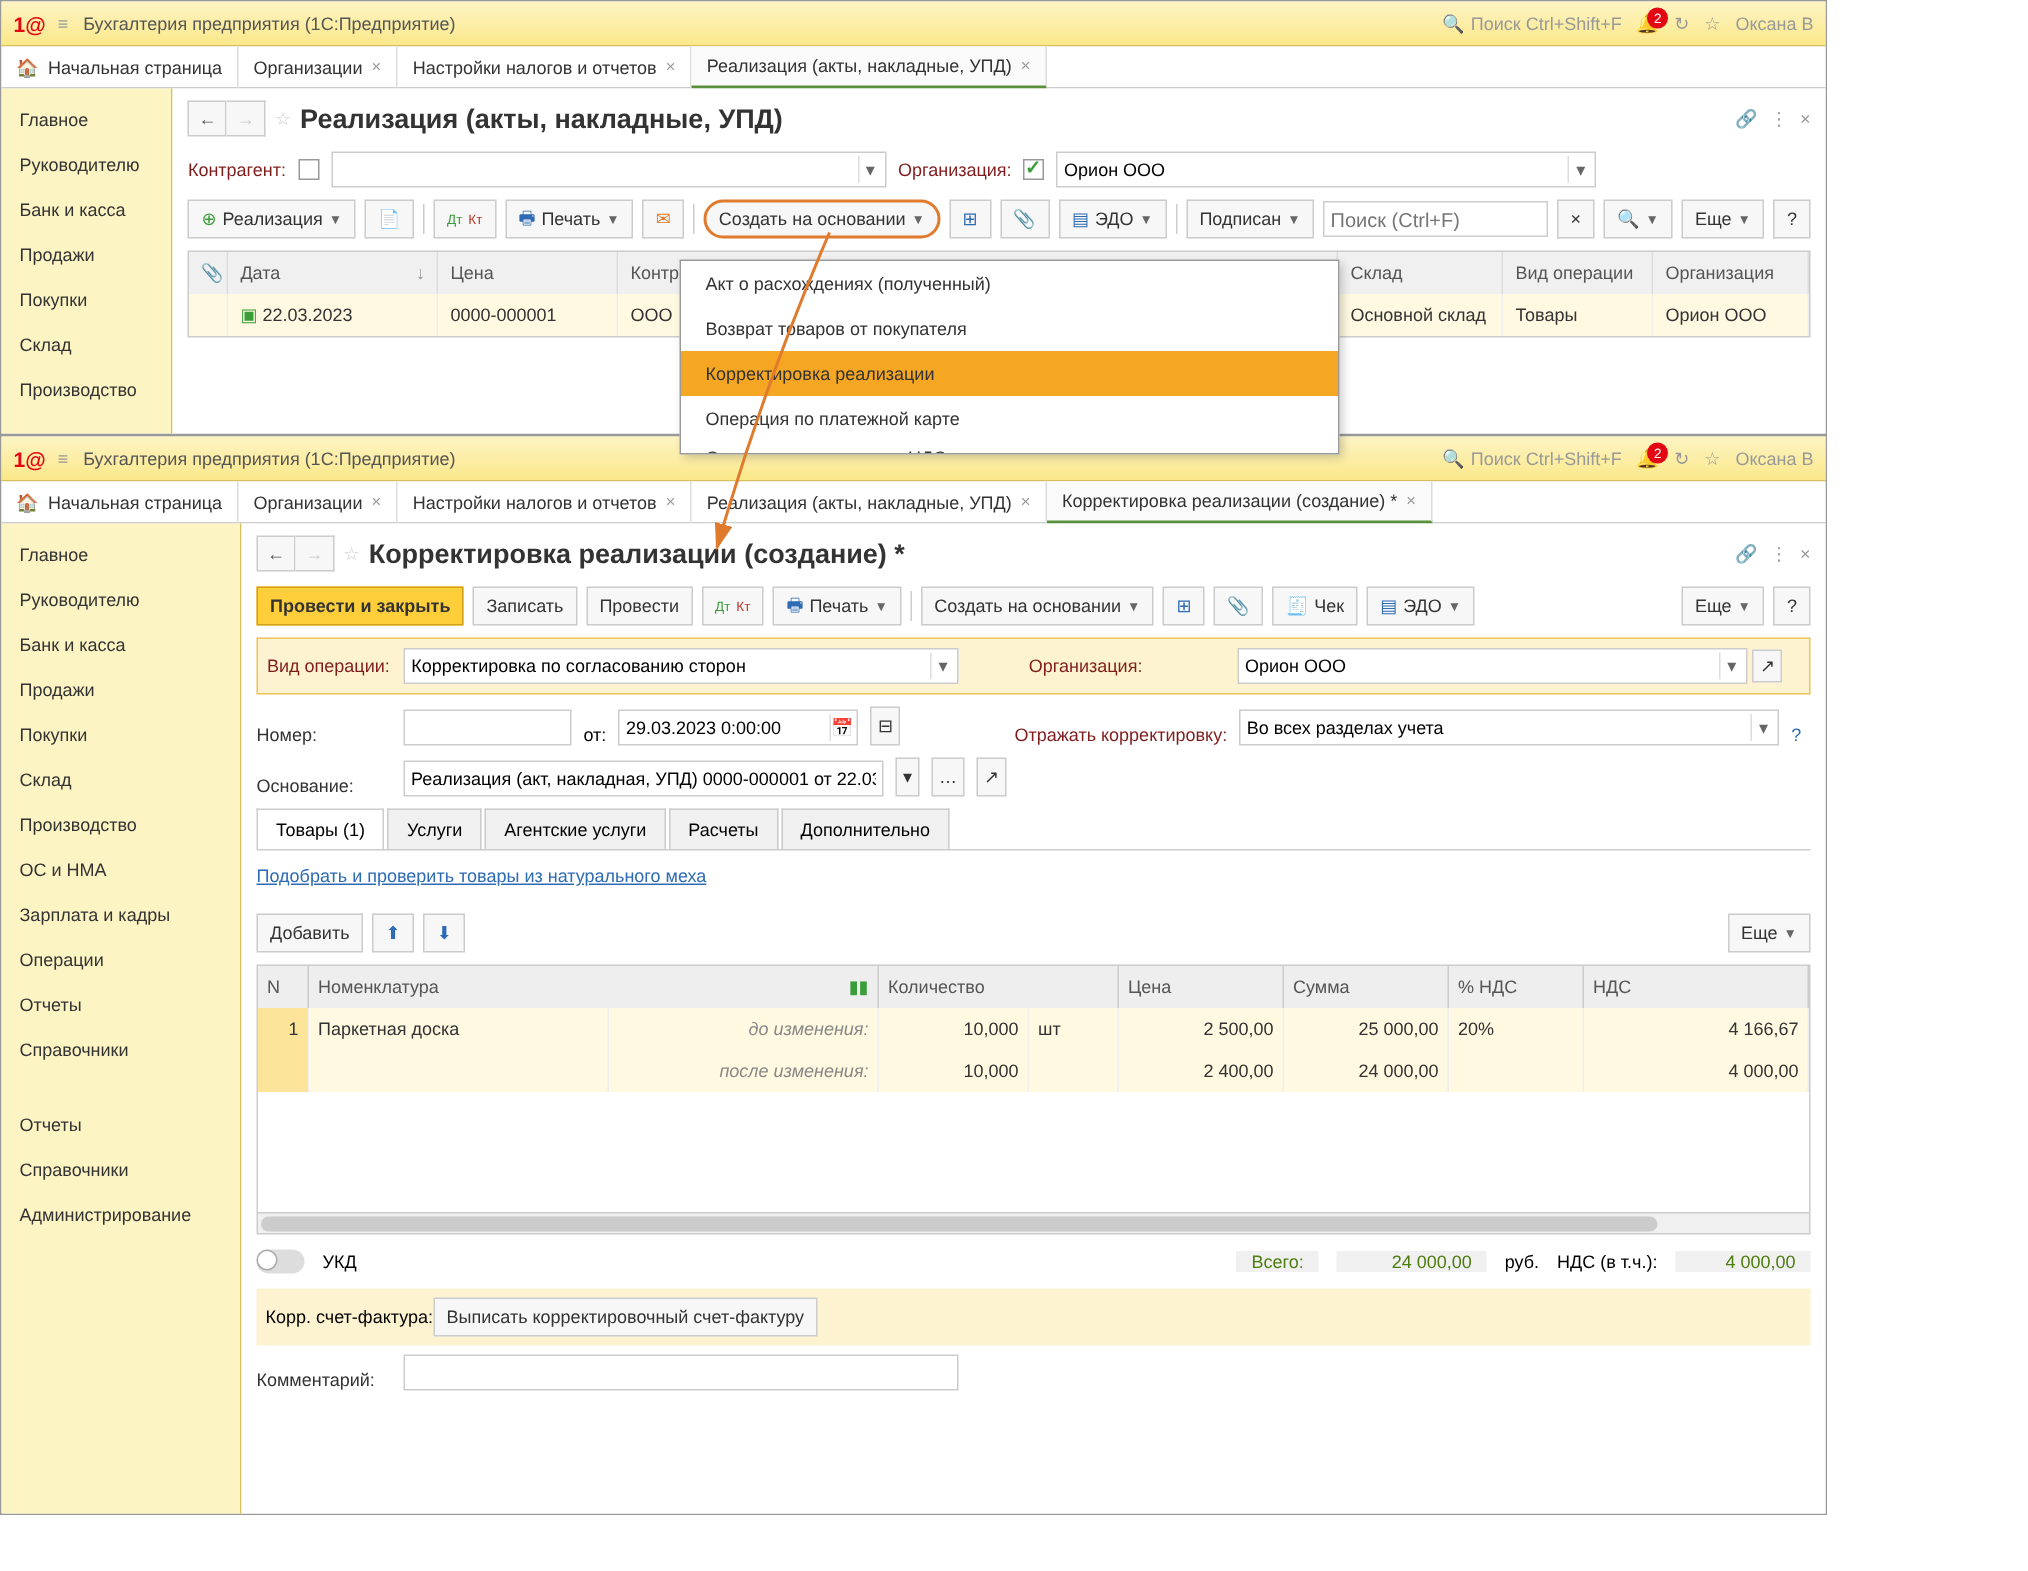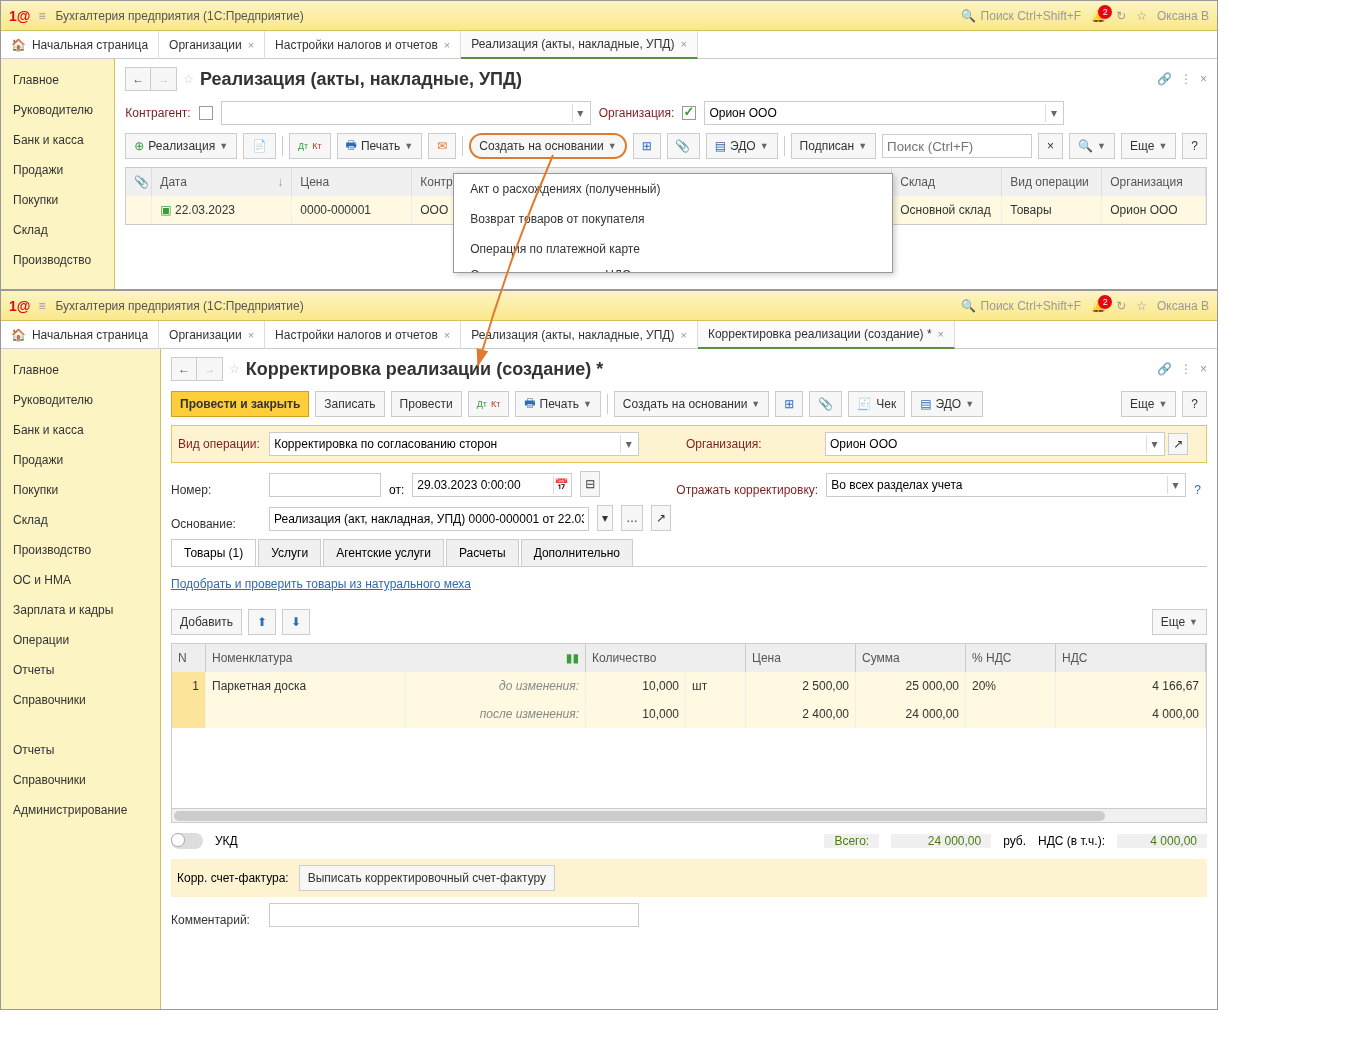--- a/index.html
+++ b/index.html
@@ -70,21 +70,21 @@
 .trow2.yel { background: #fef9e0; }
 .td2 { border-right: 1px solid #eee; padding: 4px 6px; display: flex; align-items: center; color: #333; }
 .td2.right { justify-content: flex-end; }
 .td2.ital { font-style: italic; color: #888; justify-content: flex-end; }
 .scrollbar-h { position: absolute; bottom: 0; left: 0; right: 0; height: 14px; background: #f0f0f0; border-top: 1px solid #ccc; }
 .scrollbar-h .thumb { background: #ccc; height: 10px; margin: 2px; width: 90%; border-radius: 5px; }
 .totals { display: flex; align-items: center; gap: 12px; margin-top: 10px; }
 .toggle { width: 32px; height: 16px; background: #ddd; border-radius: 8px; position: relative; }
 .toggle .knob { width: 14px; height: 14px; background: #fff; border: 1px solid #aaa; border-radius: 50%; position: absolute; top: 0; left: 0; }
 .total-box { background: #f0f0f0; padding: 0 10px; color: #4d7c0f; }
-.invoice-row { display: flex; align-items: center; gap: 10px; background: #fef3d0; padding: 6px; margin-top: 10px; }
+.invoice-row { display: flex; align-items: center; background: #fef3d0; padding: 6px; margin-top: 10px; }
 svg.arrow-svg { position: absolute; z-index: 250; pointer-events: none; }
 </style>
 </head>
 <body>
 
 <div class="window" style="width:1218px; margin-bottom:0;">
   <div class="titlebar">
     <span class="logo">1@</span>
     <span class="hamburger">≡</span>
     <span class="apptitle">Бухгалтерия предприятия  (1С:Предприятие)</span>
@@ -229,20 +229,21 @@
           <div class="td" style="width:480px;">ООО</div>
           <div class="td" style="width:110px;">Основной склад</div>
           <div class="td" style="width:100px;">Товары</div>
           <div class="td" style="flex:1;">Орион ООО</div>
         </div>
       </div>
 
       <div class="dropdown-menu" style="top:114px; left:338px; width:440px;">
         <div class="ditem">Акт о расхождениях (полученный)</div>
         <div class="ditem">Возврат товаров от покупателя</div>
+        <div class="ditem hl">Корректировка реализации</div>
         <div class="ditem">Операция по платежной карте</div>
         <div class="ditem" style="height:8px; overflow:hidden; padding-top:4px; padding-bottom:0;">Отражение начисления НДС</div>
       </div>
     </div>
   </div>
 </div>
 
 <svg class="arrow-svg" style="top:150px; left:468px;" width="120" height="230">
   <defs>
       <marker id="ah" markerWidth="10" markerHeight="10" refX="8" refY="3" orient="auto">

